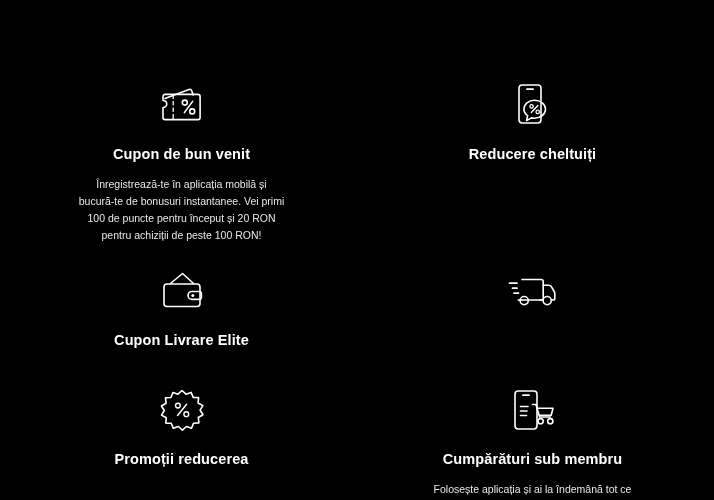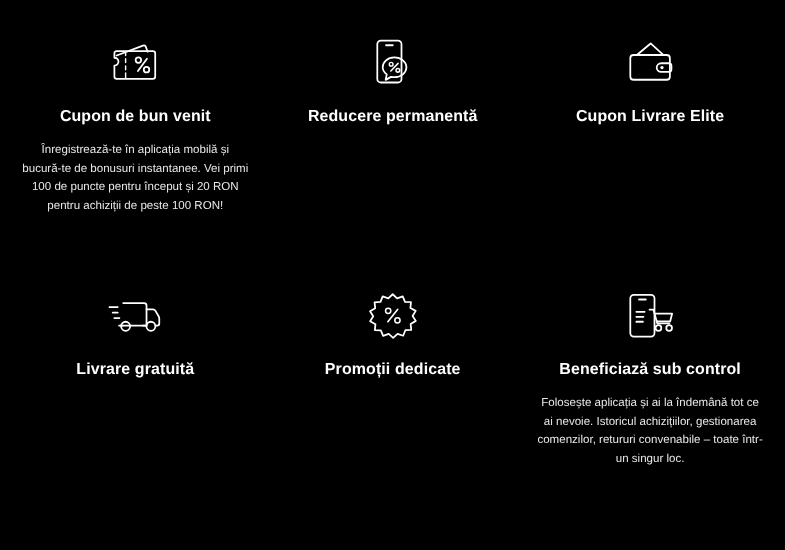--- a/index.html
+++ b/index.html
@@ -12,23 +12,23 @@
     height: 500px;
     overflow: hidden;
     font-family: "Liberation Sans", sans-serif;
     color: #ffffff;
     -webkit-font-smoothing: antialiased;
   }
   .benefits-grid {
     width: 714px;
     height: 500px;
     box-sizing: border-box;
-    padding: 28px 6px 30px 6px;
+    padding: 76px 6px 30px 6px;
     display: grid;
-    grid-template-columns: repeat(3, 1fr);
+    grid-template-columns: repeat(2, 1fr);
     grid-template-rows: repeat(2, 1fr);
     column-gap: 0px;
     row-gap: 18px;
     background: #000000;
   }
   .benefit-card {
     display: flex;
     flex-direction: column;
     align-items: center;
     text-align: center;
@@ -91,21 +91,21 @@
     <div class="benefit-icon">
       <svg width="46" height="50" viewBox="0 0 46 50" aria-hidden="true">
         <rect x="9" y="5" width="22" height="38" rx="3.2"></rect>
         <path d="M17 9.2 L23 9.2" stroke-width="1.8"></path>
         <path d="M24.5 20.2 C30.6 20.2 35.5 24.2 35.5 29.2 C35.5 34.2 30.6 38.2 24.5 38.2 C23.4 38.2 22.4 38.1 21.4 37.9 L16.6 40.6 L17.6 35.6 C15.3 33.9 13.9 31.7 13.9 29.2 C13.9 24.2 18.5 20.2 24.5 20.2 Z"></path>
         <path d="M21.3 32.6 L27.9 25.6" stroke-width="1.4"></path>
         <circle cx="21.6" cy="26.4" r="1.7" stroke-width="1.3"></circle>
         <circle cx="27.7" cy="31.9" r="1.7" stroke-width="1.3"></circle>
       </svg>
     </div>
-    <h3 class="benefit-title">Reducere permanentă</h3>
+    <h3 class="benefit-title">Reducere cheltuiți</h3>
   </div>
 
   <div class="benefit-card">
     <div class="benefit-icon">
       <svg width="52" height="46" viewBox="0 0 52 46" aria-hidden="true">
         <path d="M14.5 15.5 L26.5 5.5 L37.5 15.5"></path>
         <path d="M8 19 C8 17.2 9.2 16 11 16 L41 16 C42.8 16 44 17.2 44 19 L44 35.5 C44 37.3 42.8 38.5 41 38.5 L11 38.5 C9.2 38.5 8 37.3 8 35.5 Z"></path>
         <path d="M36 23.5 L43 23.5 C44.4 23.5 45.4 24.5 45.4 25.9 L45.4 29 C45.4 30.4 44.4 31.4 43 31.4 L36 31.4 C33.8 31.4 32 29.6 32 27.45 C32 25.3 33.8 23.5 36 23.5 Z"></path>
         <circle cx="36.8" cy="27.45" r="1.5" fill="#ffffff" stroke="none"></circle>
       </svg>
@@ -118,44 +118,43 @@
       <svg width="56" height="42" viewBox="0 0 56 42" aria-hidden="true">
         <path d="M17 9.5 L36 9.5 C37.3 9.5 38.2 10.4 38.2 11.7 L38.2 30 L14.5 30"></path>
         <path d="M16.5 30 L13.2 30"></path>
         <path d="M38.2 15.2 L44 15.2 C45 15.2 45.7 15.6 46.2 16.4 L49.2 21.5 C49.6 22.2 49.8 22.9 49.8 23.6 L49.8 28.2 C49.8 29.3 49.1 30 48 30 L46.3 30"></path>
         <path d="M38.2 30 L35 30"></path>
         <circle cx="19.2" cy="30.6" r="4.1"></circle>
         <circle cx="42.2" cy="30.6" r="4.1"></circle>
         <path d="M12 13.2 L4.5 13.2 M12 18.2 L7.5 18.2 M13.5 23.2 L9 23.2" stroke-width="1.7"></path>
       </svg>
     </div>
-    <h3 class="benefit-title">Livrare gratuită</h3>
   </div>
 
   <div class="benefit-card">
     <div class="benefit-icon">
       <svg width="48" height="48" viewBox="0 0 48 48" aria-hidden="true">
         <path d="M24 4.5 L28 8.2 L33.1 6.4 L35.2 11.4 L40.6 11.6 L40.1 17 L44.9 19.6 L42.1 24.2 L45 28.7 L40.3 31.5 L40.9 36.9 L35.5 37.2 L33.5 42.2 L28.4 40.5 L24.4 44.2 L20.4 40.5 L15.3 42.3 L13.2 37.3 L7.8 37.1 L8.3 31.7 L3.5 29.1 L6.3 24.5 L3.4 20 L8.1 17.2 L7.5 11.8 L12.9 11.5 L14.9 6.5 L20 8.2 Z"></path>
         <path d="M19.6 29.5 L28.6 18.2" stroke-width="1.5"></path>
         <circle cx="19.9" cy="19.6" r="2.4" stroke-width="1.4"></circle>
         <circle cx="28.3" cy="28.2" r="2.4" stroke-width="1.4"></circle>
       </svg>
     </div>
-    <h3 class="benefit-title">Promoții dedicate</h3>
+    <h3 class="benefit-title">Promoții reducerea</h3>
   </div>
 
   <div class="benefit-card">
     <div class="benefit-icon">
       <svg width="52" height="48" viewBox="0 0 52 48" aria-hidden="true">
         <rect x="8" y="5" width="22" height="38" rx="3.2"></rect>
         <path d="M16 9.2 L22 9.2" stroke-width="1.8"></path>
         <path d="M13.5 20.5 L21 20.5 M13.5 25 L20 25 M13.5 29.5 L19.5 29.5" stroke-width="1.6"></path>
         <path d="M25.5 18.5 L29 18.5 L32.6 31 L43.5 31"></path>
         <path d="M30.4 22.2 L46 22.2 L44.2 29.2 L32.4 29.2"></path>
         <circle cx="33.6" cy="35.2" r="2.6"></circle>
         <circle cx="43.3" cy="35.2" r="2.6"></circle>
       </svg>
     </div>
-    <h3 class="benefit-title">Beneficiază sub control</h3>
+    <h3 class="benefit-title">Cumpărături sub membru</h3>
     <p class="benefit-text">Folosește aplicația și ai la îndemână tot ce ai nevoie. Istoricul achizițiilor, gestionarea comenzilor, retururi convenabile – toate într-un singur loc.</p>
   </div>
 
 </div>
 
 </body></html>

